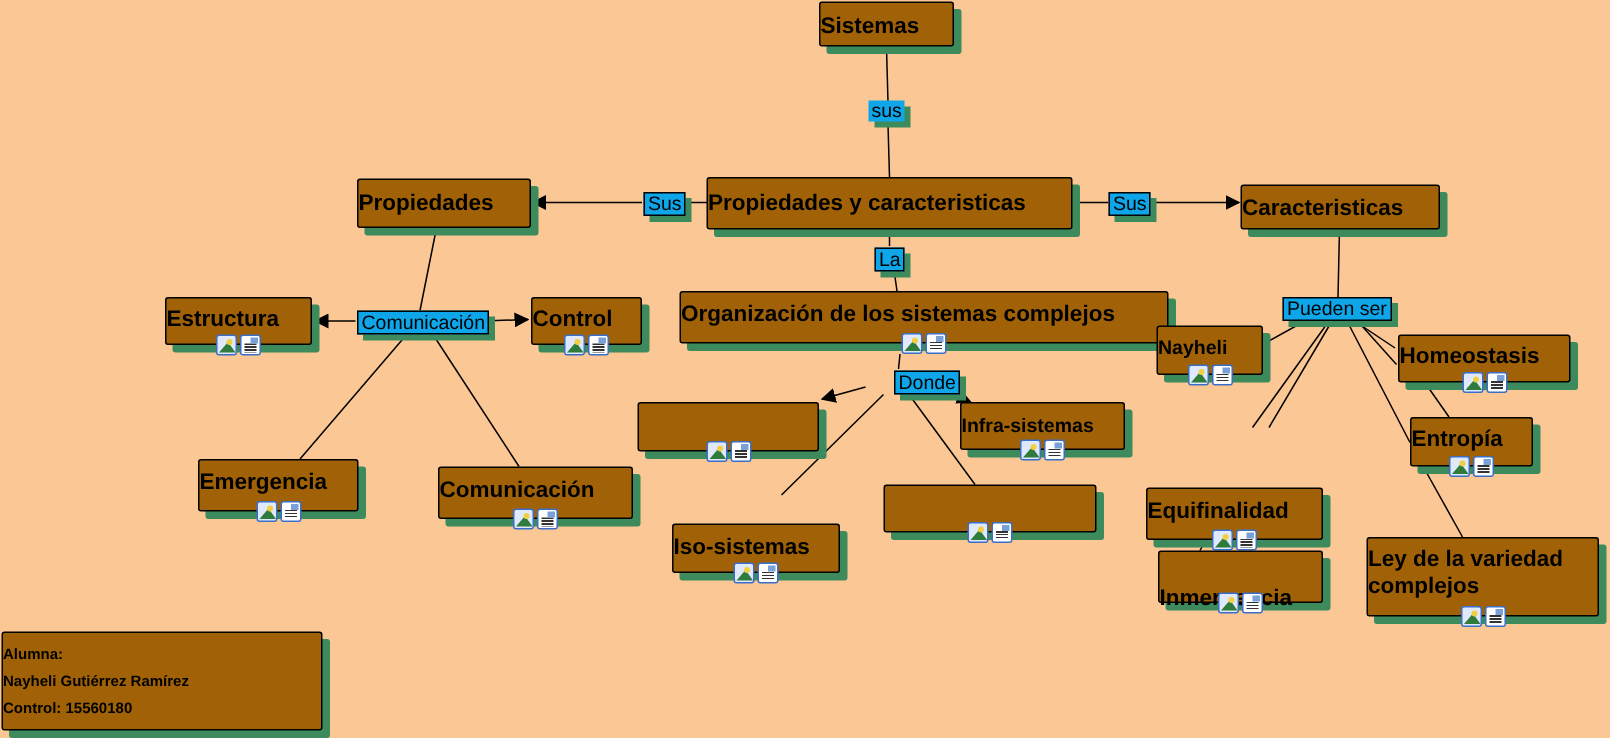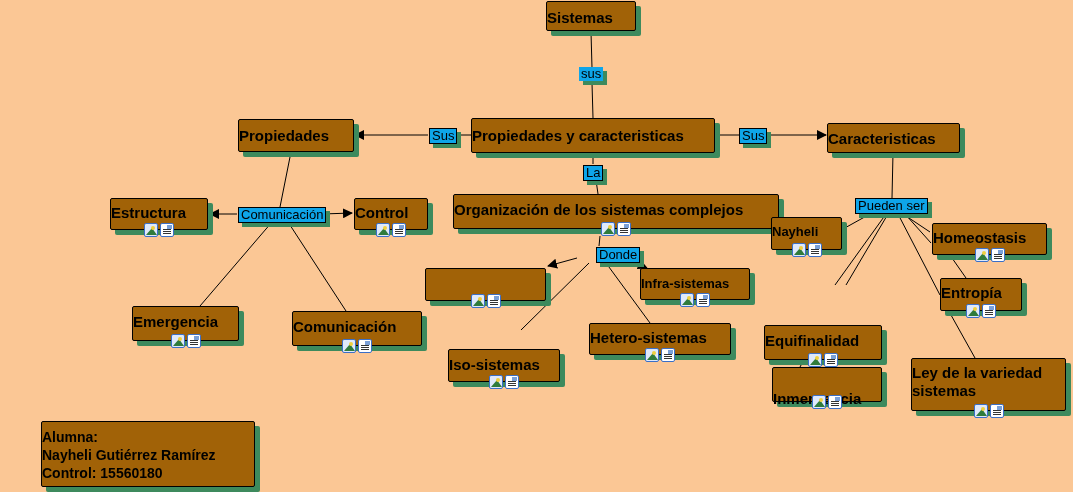--- a/index.html
+++ b/index.html
@@ -147,21 +147,20 @@
 
 <div class="node" style="left:448px;top:349px;width:112px;height:33px;padding-top:6px;">
   <span class="title">Iso-sistemas</span>
   <span class="icons">
       <span class="ic img"></span>
       <span class="ic doc"></span>
     </span>
 </div>
 
 <div class="node" style="left:589px;top:323px;width:142px;height:32px;padding-top:5px;">
-  <span class="title">Hetero-sistemas</span>
   <span class="icons">
       <span class="ic img"></span>
       <span class="ic doc"></span>
     </span>
 </div>
 
 <div class="node small" style="left:771px;top:217px;width:71px;height:33px;padding-top:5px;">
   <span class="title">Nayheli</span>
   <span class="icons">
       <span class="ic img"></span>
@@ -196,24 +195,24 @@
 <div class="node" style="left:772px;top:367px;width:110px;height:35px;padding-top:22px;">
   <span class="title">Inmergencia</span>
   <span class="icons">
       <span class="ic img"></span>
       <span class="ic doc"></span>
     </span>
 </div>
 
 <div class="node" style="left:911px;top:358px;width:155px;height:53px;padding-top:5px;">
   <span class="title">Ley de la variedad
-sistemas</span>
-  <span class="icons">
-      <span class="ic img"></span>
-      <span class="ic doc"></span>
-    </span>
-</div>
-
-<div class="node small" style="left:1px;top:421px;width:214px;height:66px;padding-top:6px;font-size:14px;margin-left:40px;">
+complejos</span>
+  <span class="icons">
+      <span class="ic img"></span>
+      <span class="ic doc"></span>
+    </span>
+</div>
+
+<div class="node small" style="left:1px;top:421px;width:214px;height:66px;padding-top:6px;font-size:10px;">
   <span class="title">Alumna:
 Nayheli Gutiérrez Ramírez
 Control: 15560180</span>
 </div>
 
 </body></html>

